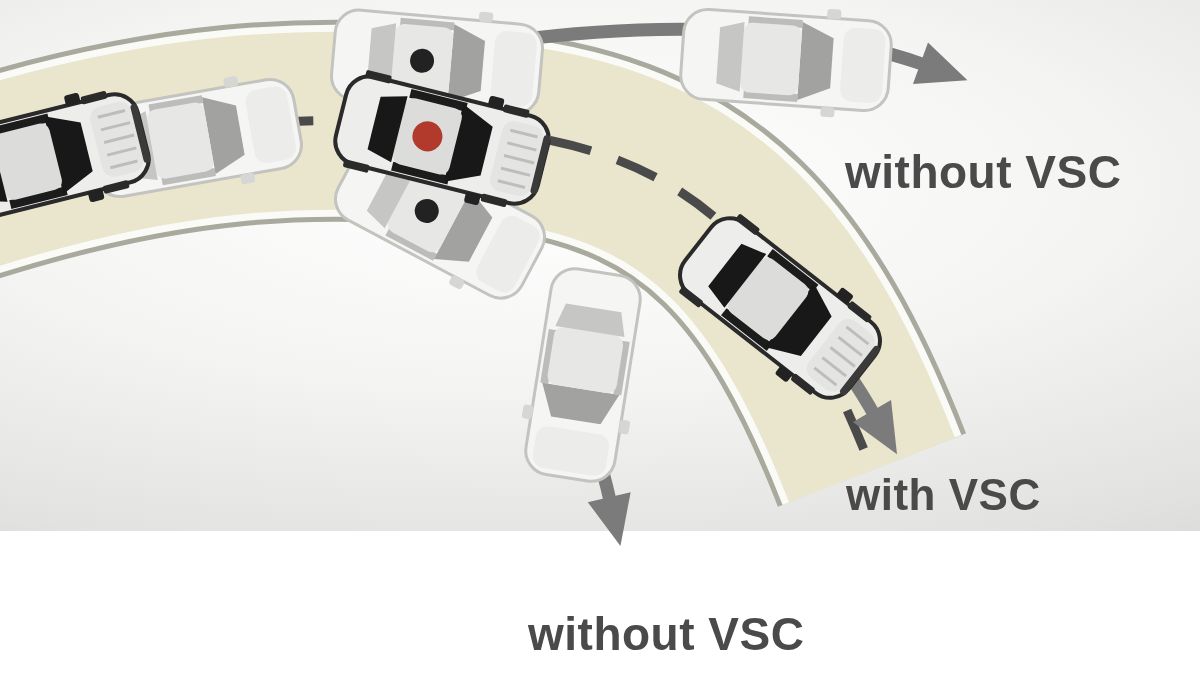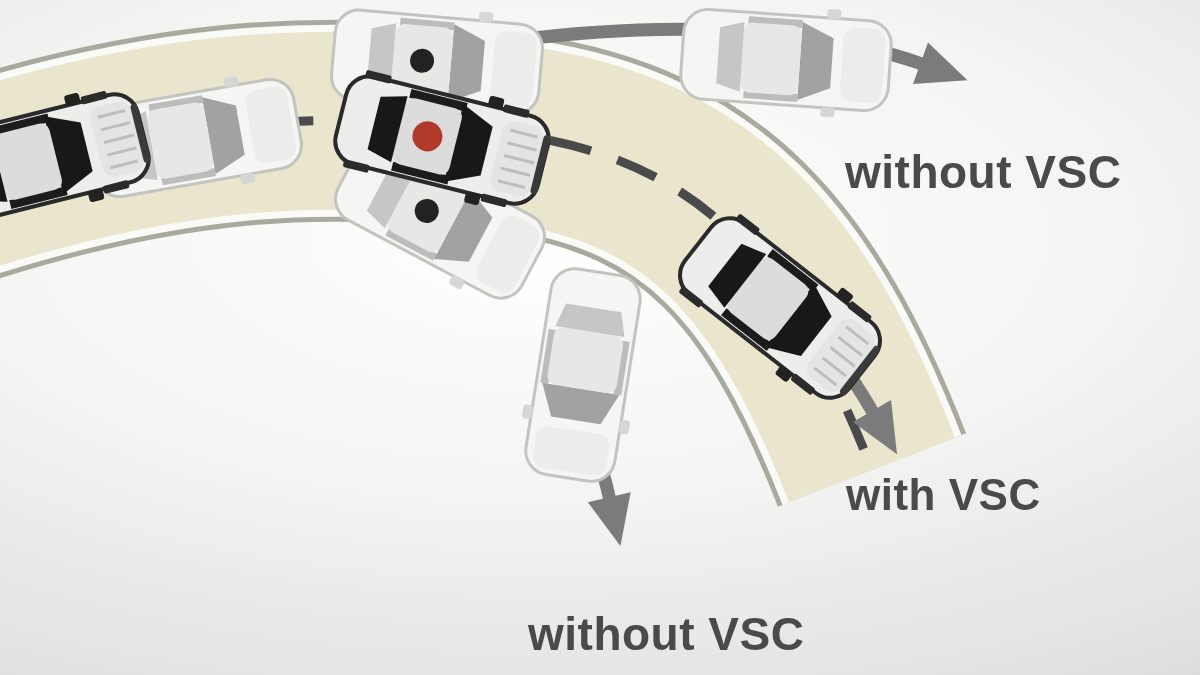--- a/index.html
+++ b/index.html
@@ -1,21 +1,21 @@
 <!DOCTYPE html>
 <html><head>
 <meta charset="utf-8">
 <style>
   html, body { margin: 0; padding: 0; }
   body {
     width: 1200px; height: 675px; overflow: hidden;
     font-family: "Liberation Sans", sans-serif;
   }
   .stage {
-    position: relative; width: 1200px; height: 675px;
+    position: relative; width: 1200px; height: 531px;
     background: radial-gradient(ellipse 120% 95% at 45% 35%,
       #ffffff 0%, #f4f4f3 40%, #e2e2e0 75%, #cfcfcd 100%);
   }
   .stage svg { position: absolute; inset: 0; display: block; }
   .vsc-label {
     font-family: "Liberation Sans", sans-serif;
     font-weight: 700;
     letter-spacing: 0.5px;
   }
 </style>

